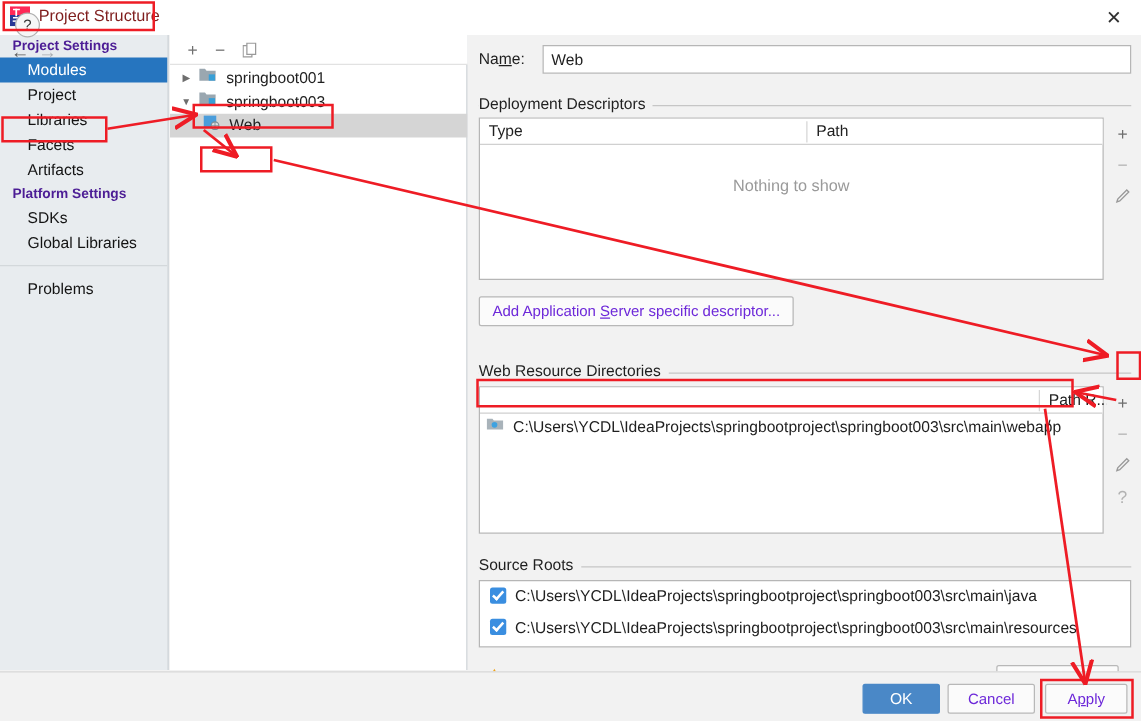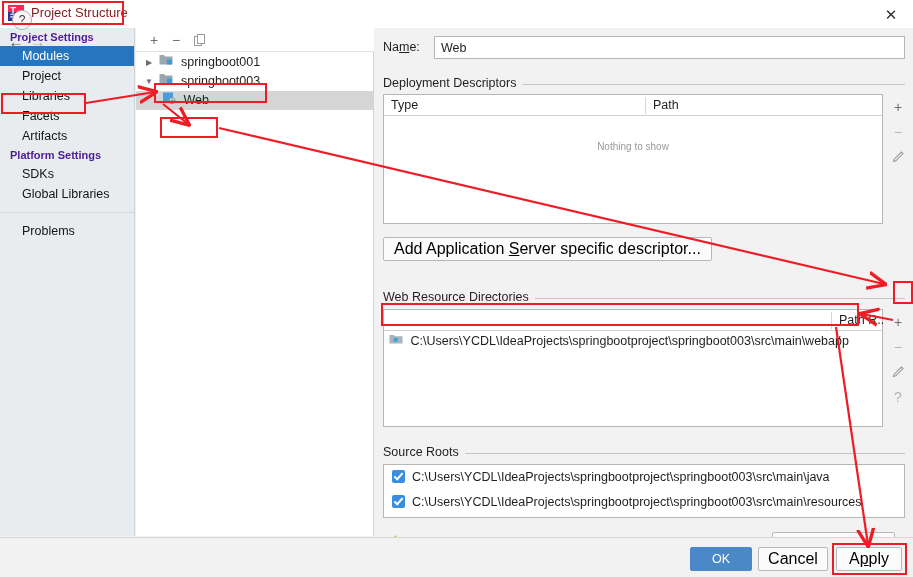--- a/index.html
+++ b/index.html
@@ -125,35 +125,35 @@
     position: relative;
   }
   .th {
     position: absolute; top: 0; height: 20px; line-height: 20px;
     font-size: 12.5px; color: #1f1f1f; padding-left: 7px; white-space: nowrap;
   }
   .th-sep { position: absolute; top: 2px; width: 1px; height: 17px; background: #d6d6d6; }
 
   .empty-msg {
     position: absolute; width: 100%; text-align: center; color: #9a9a9a;
-    font-size: 10px;
+    font-size: 13px;
   }
 
   .sidebtns {
     position: absolute; width: 26px; background: #f2f2f2;
   }
   .sb {
     width: 26px; height: 25px; display: flex; align-items: center; justify-content: center;
     color: #6e6e6e; font-size: 14px; cursor: pointer; line-height: 1;
   }
   .sb.dim { color: #b3b3b3; }
 
   .btn {
     background: #fbfbfb; border: 1px solid #b8b8b8; border-radius: 2px;
-    font-family: "Liberation Sans", sans-serif; font-size: 16px; color: #000000;
+    font-family: "Liberation Sans", sans-serif; font-size: 12px; color: #6d28d9;
     cursor: pointer; padding: 0 10px; height: 24px; line-height: 22px;
     white-space: nowrap;
   }
 
   .row-item {
     height: 21px; line-height: 21px; font-size: 12.5px; white-space: nowrap;
     padding-left: 5px; color: #1f1f1f; position: relative;
   }
 
   .chk {

